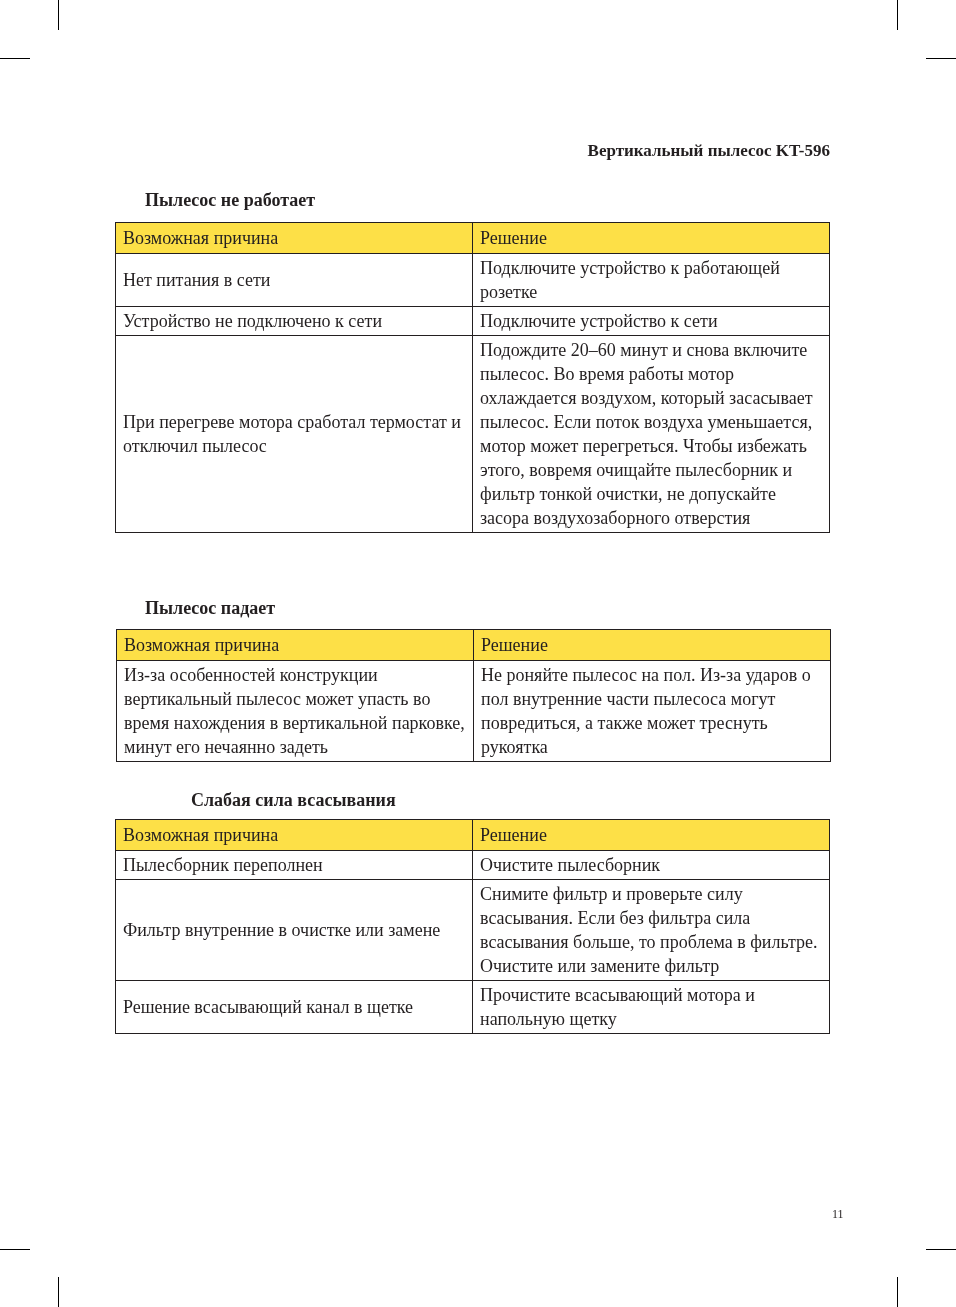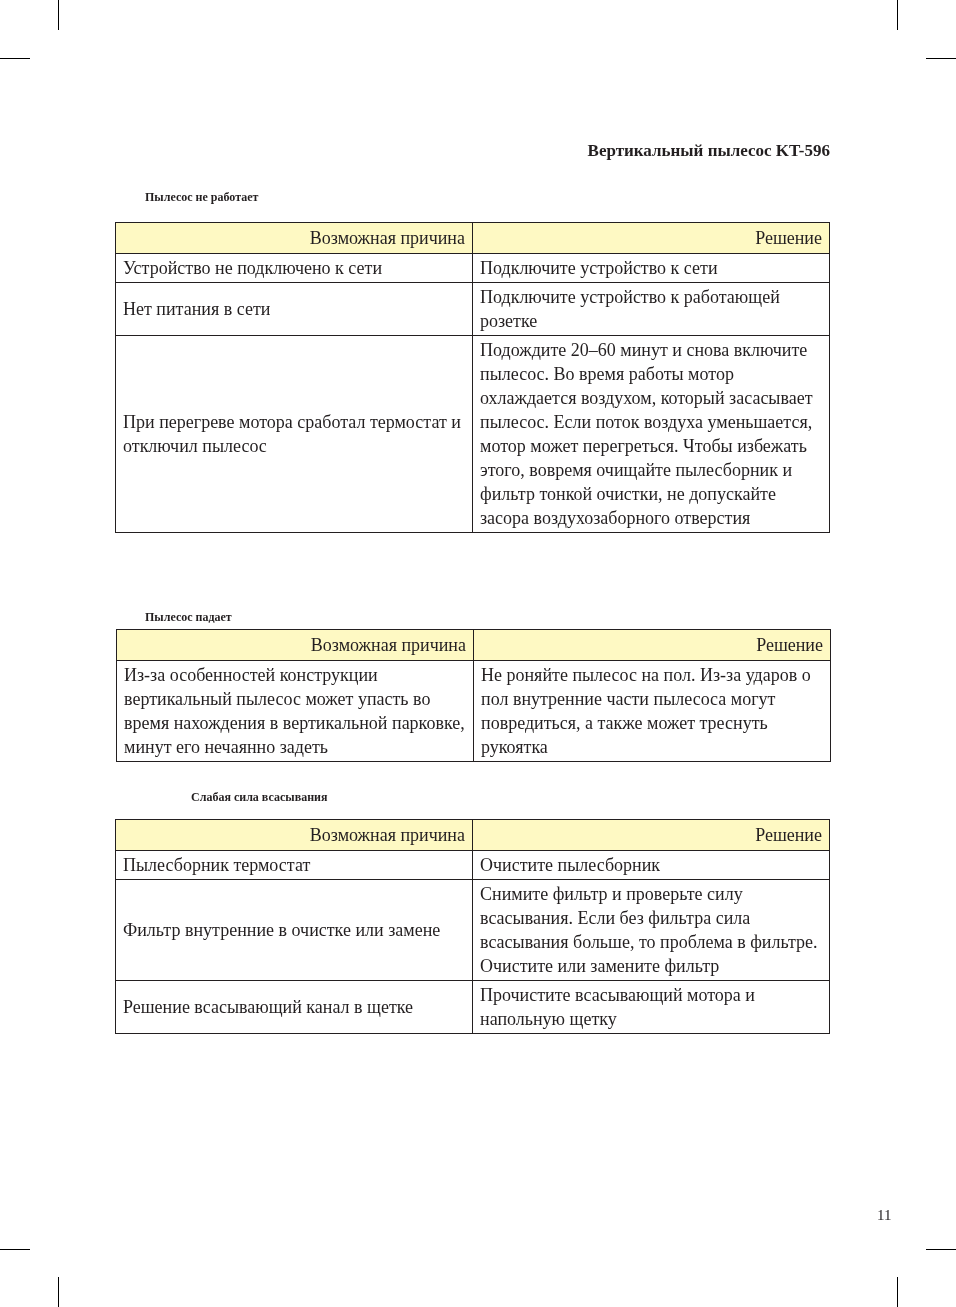--- a/index.html
+++ b/index.html
@@ -2,27 +2,27 @@
 <html><head>
 <meta charset="utf-8">
 <style>
   html, body { margin: 0; padding: 0; background: #ffffff; }
   body { width: 956px; height: 1307px; position: relative; overflow: hidden;
          font-family: "Liberation Serif", "DejaVu Serif", serif; color: #231f20; }
   .crop { position: absolute; background: #000; }
   .crop.v { width: 1px; height: 30px; }
   .crop.h { height: 1px; width: 30px; }
   .running-header { position: absolute; right: 126px; top: 141px; font-weight: bold; font-size: 17px; }
-  .section-title { position: absolute; left: 145px; font-weight: bold; font-size: 12px; }
+  .section-title { position: absolute; left: 145px; font-weight: bold; font-size: 18px; }
   table.ts { position: absolute; border-collapse: collapse; table-layout: fixed; font-size: 18px; line-height: 24px; }
   table.ts th, table.ts td { border: 1px solid #231f20; padding: 2px 7px 2px 7px; vertical-align: middle; text-align: left; }
-  table.ts th { background: #fef9c3; font-weight: normal; text-align: right; height: 26px; padding: 2px 7px; }
+  table.ts th { background: #fde047; font-weight: normal; text-align: left; height: 26px; padding: 2px 7px; }
   table.ts col.c1 { width: 357px; }
   table.ts col.c2 { width: 357px; }
-  .page-number { position: absolute; left: 877px; top: 1207px; font-size: 15px; }
+  .page-number { position: absolute; left: 832px; top: 1207px; font-size: 12px; }
 </style>
 </head>
 <body>
 
 <div class="crop v" style="left:58px; top:0;"></div>
 <div class="crop h" style="left:0; top:58px;"></div>
 <div class="crop v" style="left:897px; top:0;"></div>
 <div class="crop h" style="left:926px; top:58px;"></div>
 <div class="crop v" style="left:58px; top:1277px;"></div>
 <div class="crop h" style="left:0; top:1249px;"></div>
@@ -36,35 +36,35 @@
   <colgroup>
       <col class="c1">
       <col class="c2">
     </colgroup>
   <tbody>
       <tr>
     <th>Возможная причина</th>
     <th>Решение</th>
   </tr>
   <tr>
+    <td>Нет питания в сети</td>
+    <td>Подключите устройство к работающей розетке</td>
+  </tr>
+  <tr>
     <td>Устройство не подключено к сети</td>
     <td>Подключите устройство к сети</td>
-  </tr>
-  <tr>
-    <td>Нет питания в сети</td>
-    <td>Подключите устройство к работающей розетке</td>
   </tr>
   <tr>
     <td>При перегреве мотора сработал термостат и отключил пылесос</td>
     <td>Подождите 20–60 минут и снова включите пылесос. Во время работы мотор охлаждается воздухом, который засасывает пылесос. Если поток воздуха уменьшается, мотор может перегреться. Чтобы избежать этого, вовремя очищайте пылесборник и фильтр тонкой очистки, не допускайте засора воздухозаборного отверстия</td>
   </tr>
 </tbody>
   </table>
 
-<div class="section-title" style="top:598px;margin-top:12px;">Пылесос падает</div>
+<div class="section-title" style="top:598px;">Пылесос падает</div>
 <table class="ts" style="left:116px; top:629px; width:715px;">
   <colgroup>
       <col class="c1">
       <col class="c2">
     </colgroup>
   <tbody>
       <tr>
     <th>Возможная причина</th>
     <th>Решение</th>
   </tr>
@@ -80,21 +80,21 @@
   <colgroup>
       <col class="c1">
       <col class="c2">
     </colgroup>
   <tbody>
       <tr>
     <th>Возможная причина</th>
     <th>Решение</th>
   </tr>
   <tr>
-    <td>Пылесборник термостат</td>
+    <td>Пылесборник переполнен</td>
     <td>Очистите пылесборник</td>
   </tr>
   <tr>
     <td>Фильтр внутренние в очистке или замене</td>
     <td>Снимите фильтр и проверьте силу всасывания. Если без фильтра сила всасывания больше, то проблема в фильтре. Очистите или замените фильтр</td>
   </tr>
   <tr>
     <td>Решение всасывающий канал в щетке</td>
     <td>Прочистите всасывающий мотора и напольную щетку</td>
   </tr>

